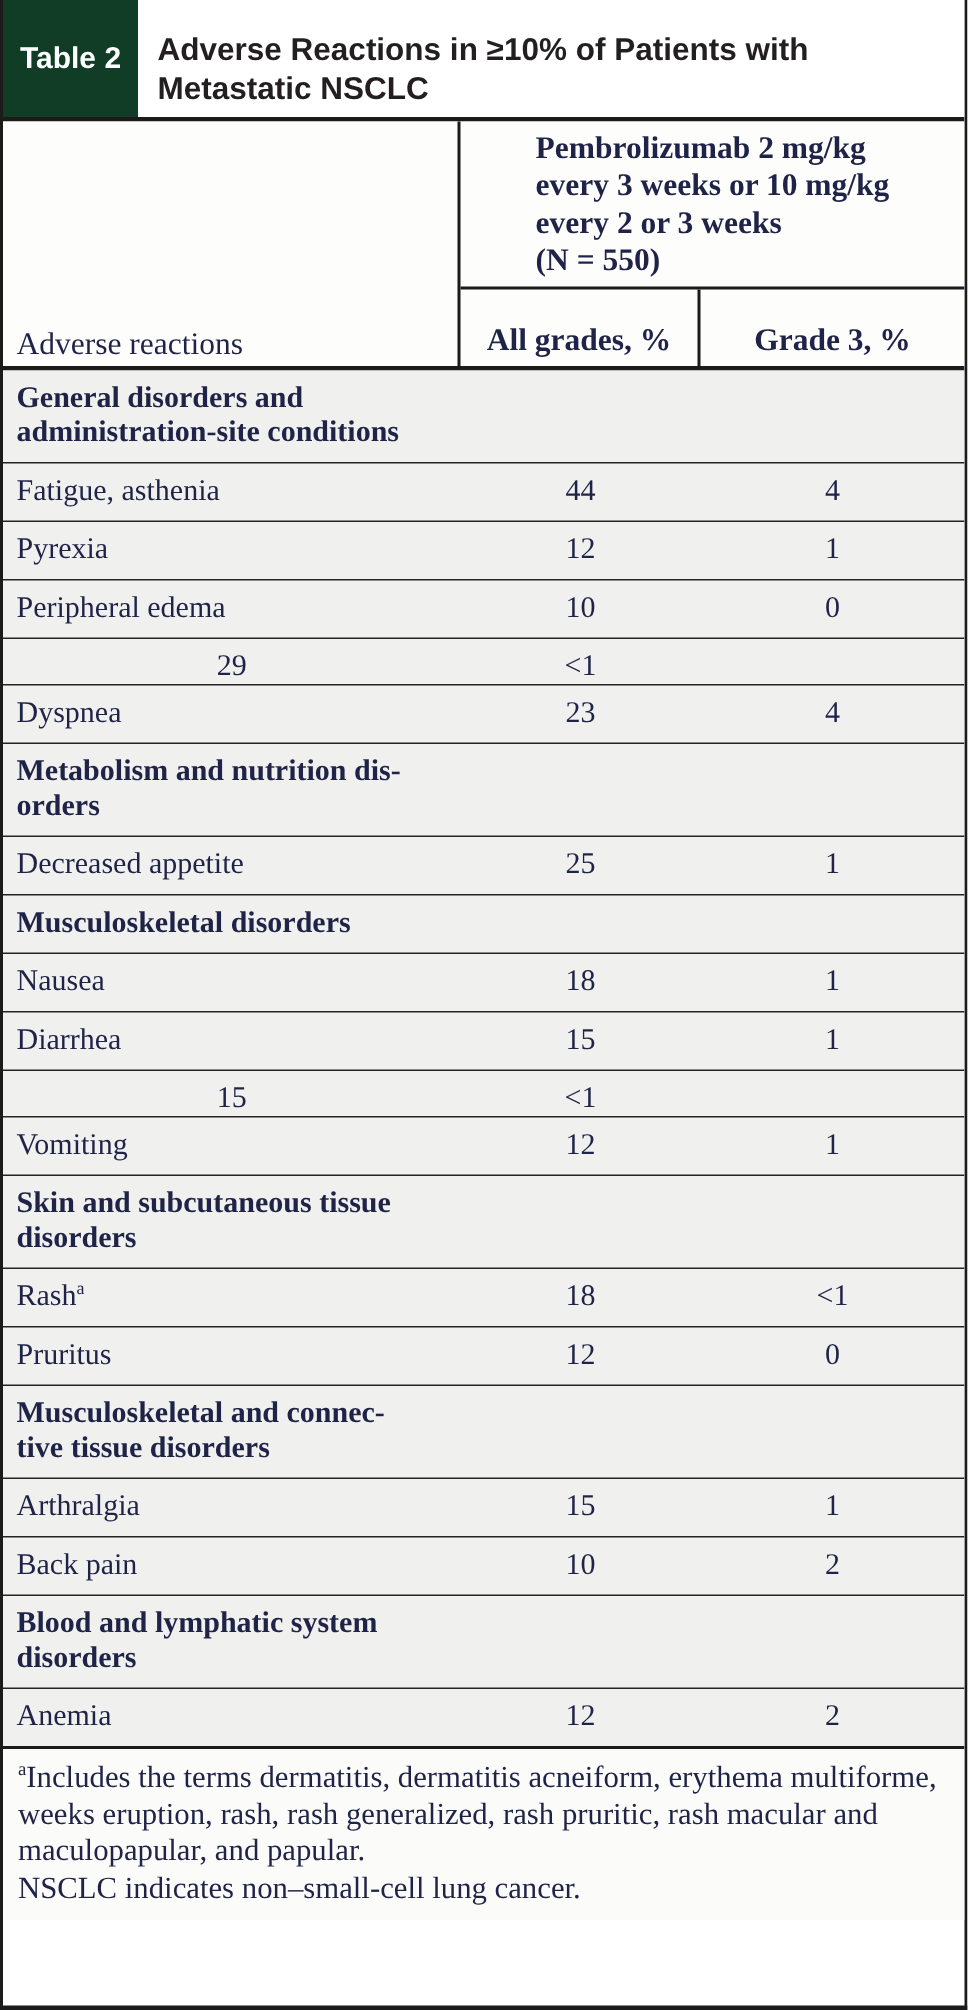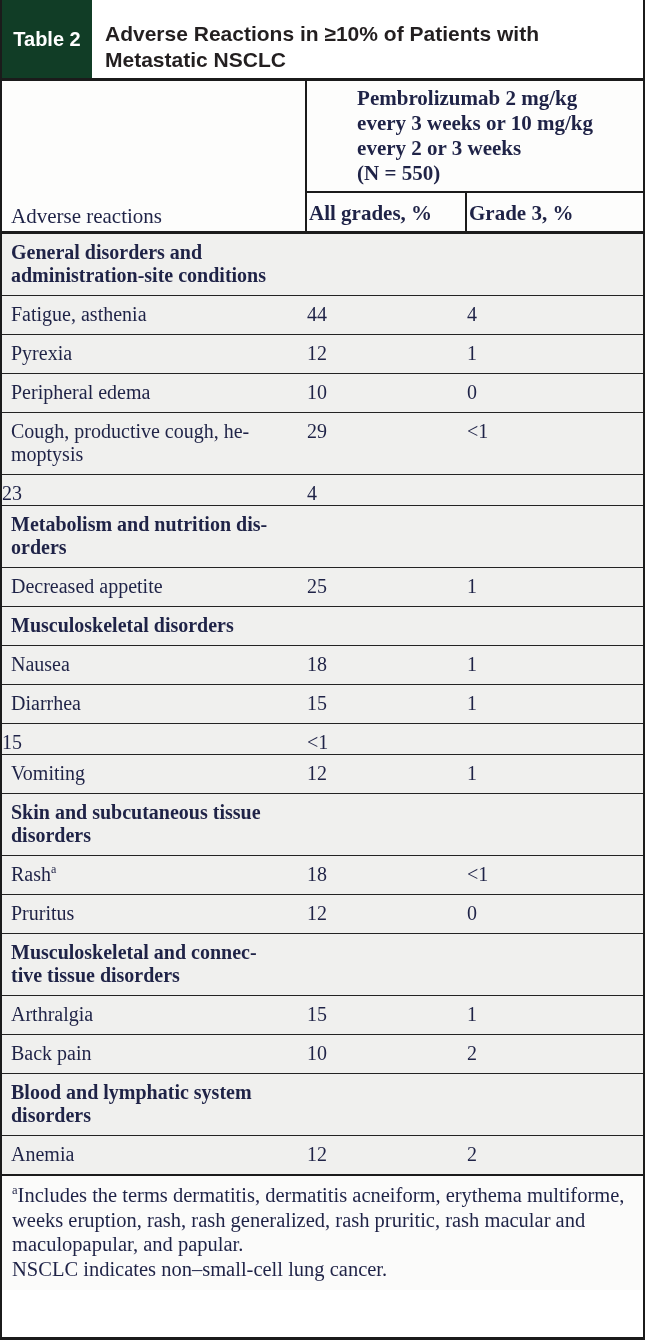--- a/index.html
+++ b/index.html
@@ -45,35 +45,35 @@
   }
   .treatment-block { display:flex; flex-direction:column; }
   .treatment-cell {
     white-space:pre-line;
     font-weight:600; font-size:21px; line-height:25px;
     padding:5px 4px 5px; border-bottom:2px solid #1b1b1b;
     flex:1 1 auto; display:flex; align-items:center; justify-content:center;
   }
   .col-labels { display:grid; grid-template-columns:160px 1fr; }
   .col-label {
-    text-align:left; font-weight:600; font-size:21px; line-height:24px;
-    padding:8px 2px 6px;
+    text-align:center; font-weight:600; font-size:21px; line-height:24px;
+    padding:21px 2px 6px;
   }
   .col-label.first { border-right:2px solid #1b1b1b; }
   
   .tbody { background:#f0f0ee; }
   .row { display:grid; grid-template-columns:305px 160px 176px; }
   .row + .row { border-top:1px solid #232323; }
   .row .label {
     padding:7px 6px 8px 9px; white-space:pre-line;
     font-size:20px; line-height:23px;
   }
   .row.category .label { grid-column:1 / -1; font-weight:700; }
   .row .num {
-    text-align:left; padding-top:7px;
+    text-align:center; padding-top:7px;
     font-size:20px; line-height:23px; align-self:start;
   }
   sup.rash-sup { font-size:12px; line-height:0; }
   
   .footnotes {
     background:#fbfbfa; border-top:2px solid #1b1b1b;
     padding:7px 10px 9px; font-size:20.5px; line-height:24.5px;
   }
   .fn { margin:0; }
   .fn sup { font-size:12.5px; line-height:0; }
@@ -123,27 +123,26 @@
     </div>
 
     <div class="row item">
       <div class="label">Peripheral edema</div>
       <div class="num">10</div>
       <div class="num">0</div>
     </div>
 
 
     <div class="row item">
-      <div class="label">Cough, productive cough, he-
-moptysis</div>
       <div class="num">29</div>
       <div class="num">&lt;1</div>
     </div>
 
     <div class="row item">
+      <div class="label">Dyspnea</div>
       <div class="num">23</div>
       <div class="num">4</div>
     </div>
 
     <div class="row category">
       <div class="label">Metabolism and nutrition dis-
 orders</div>
     </div>
 
     <div class="row item">

